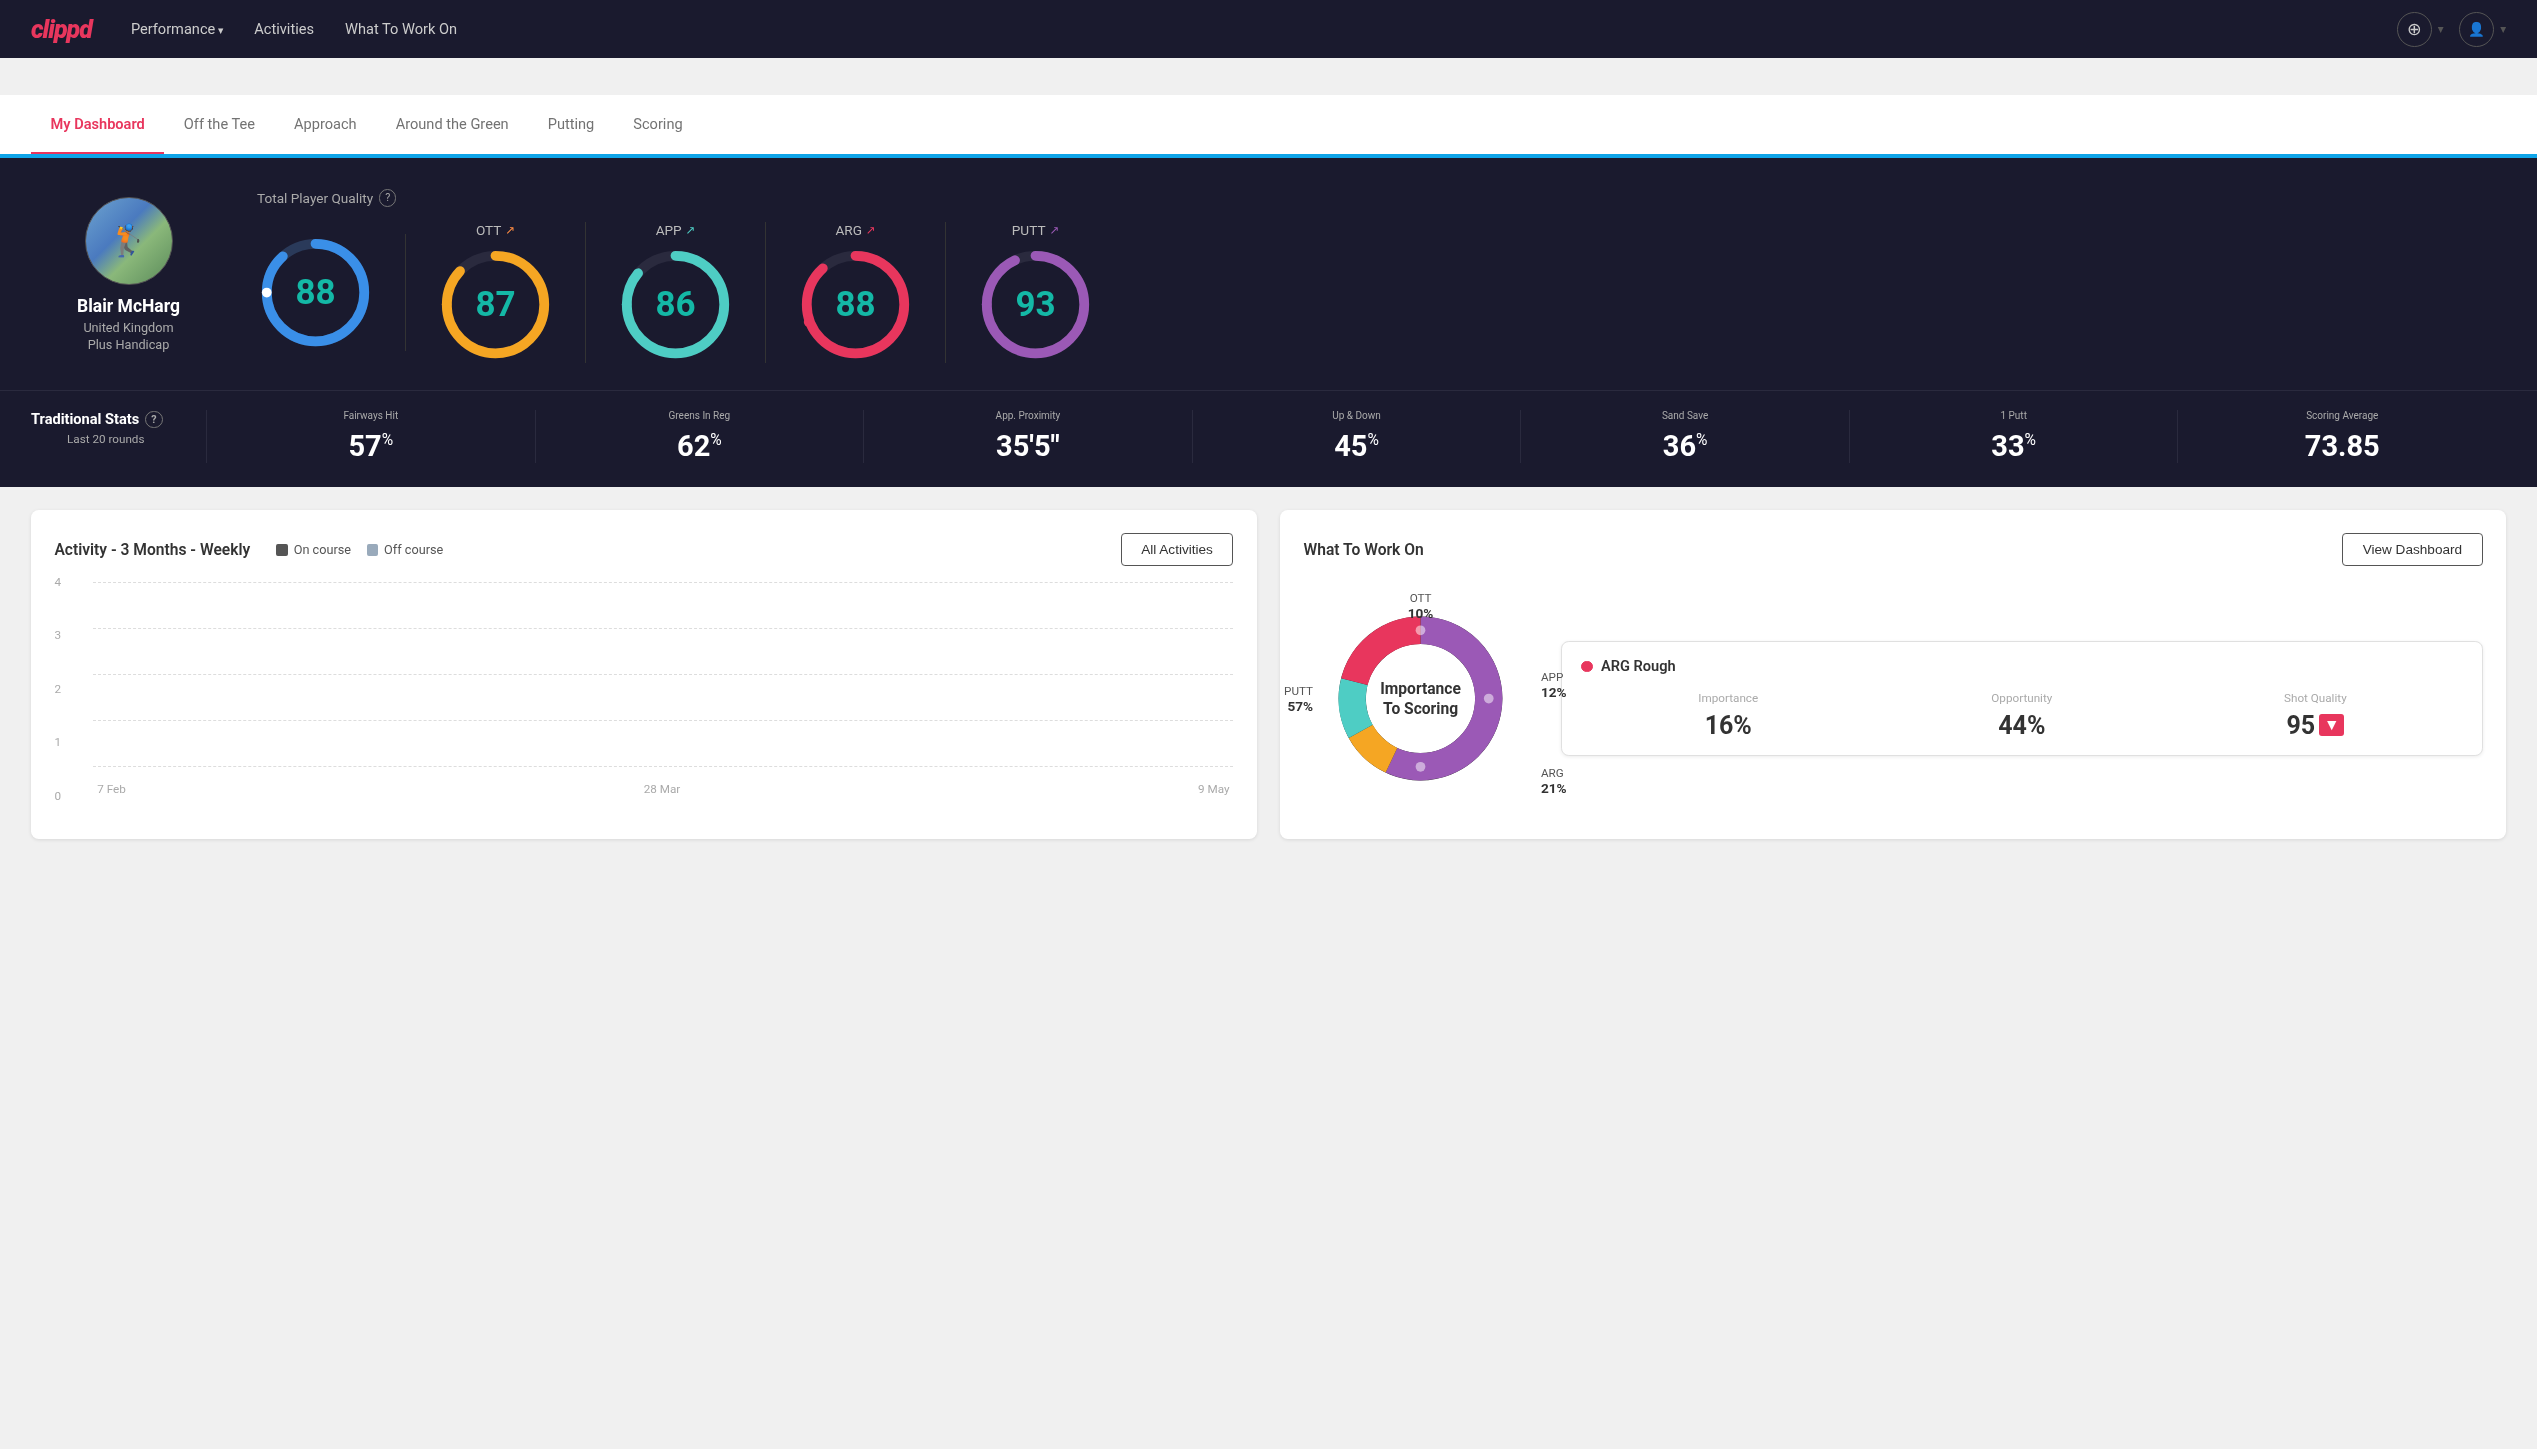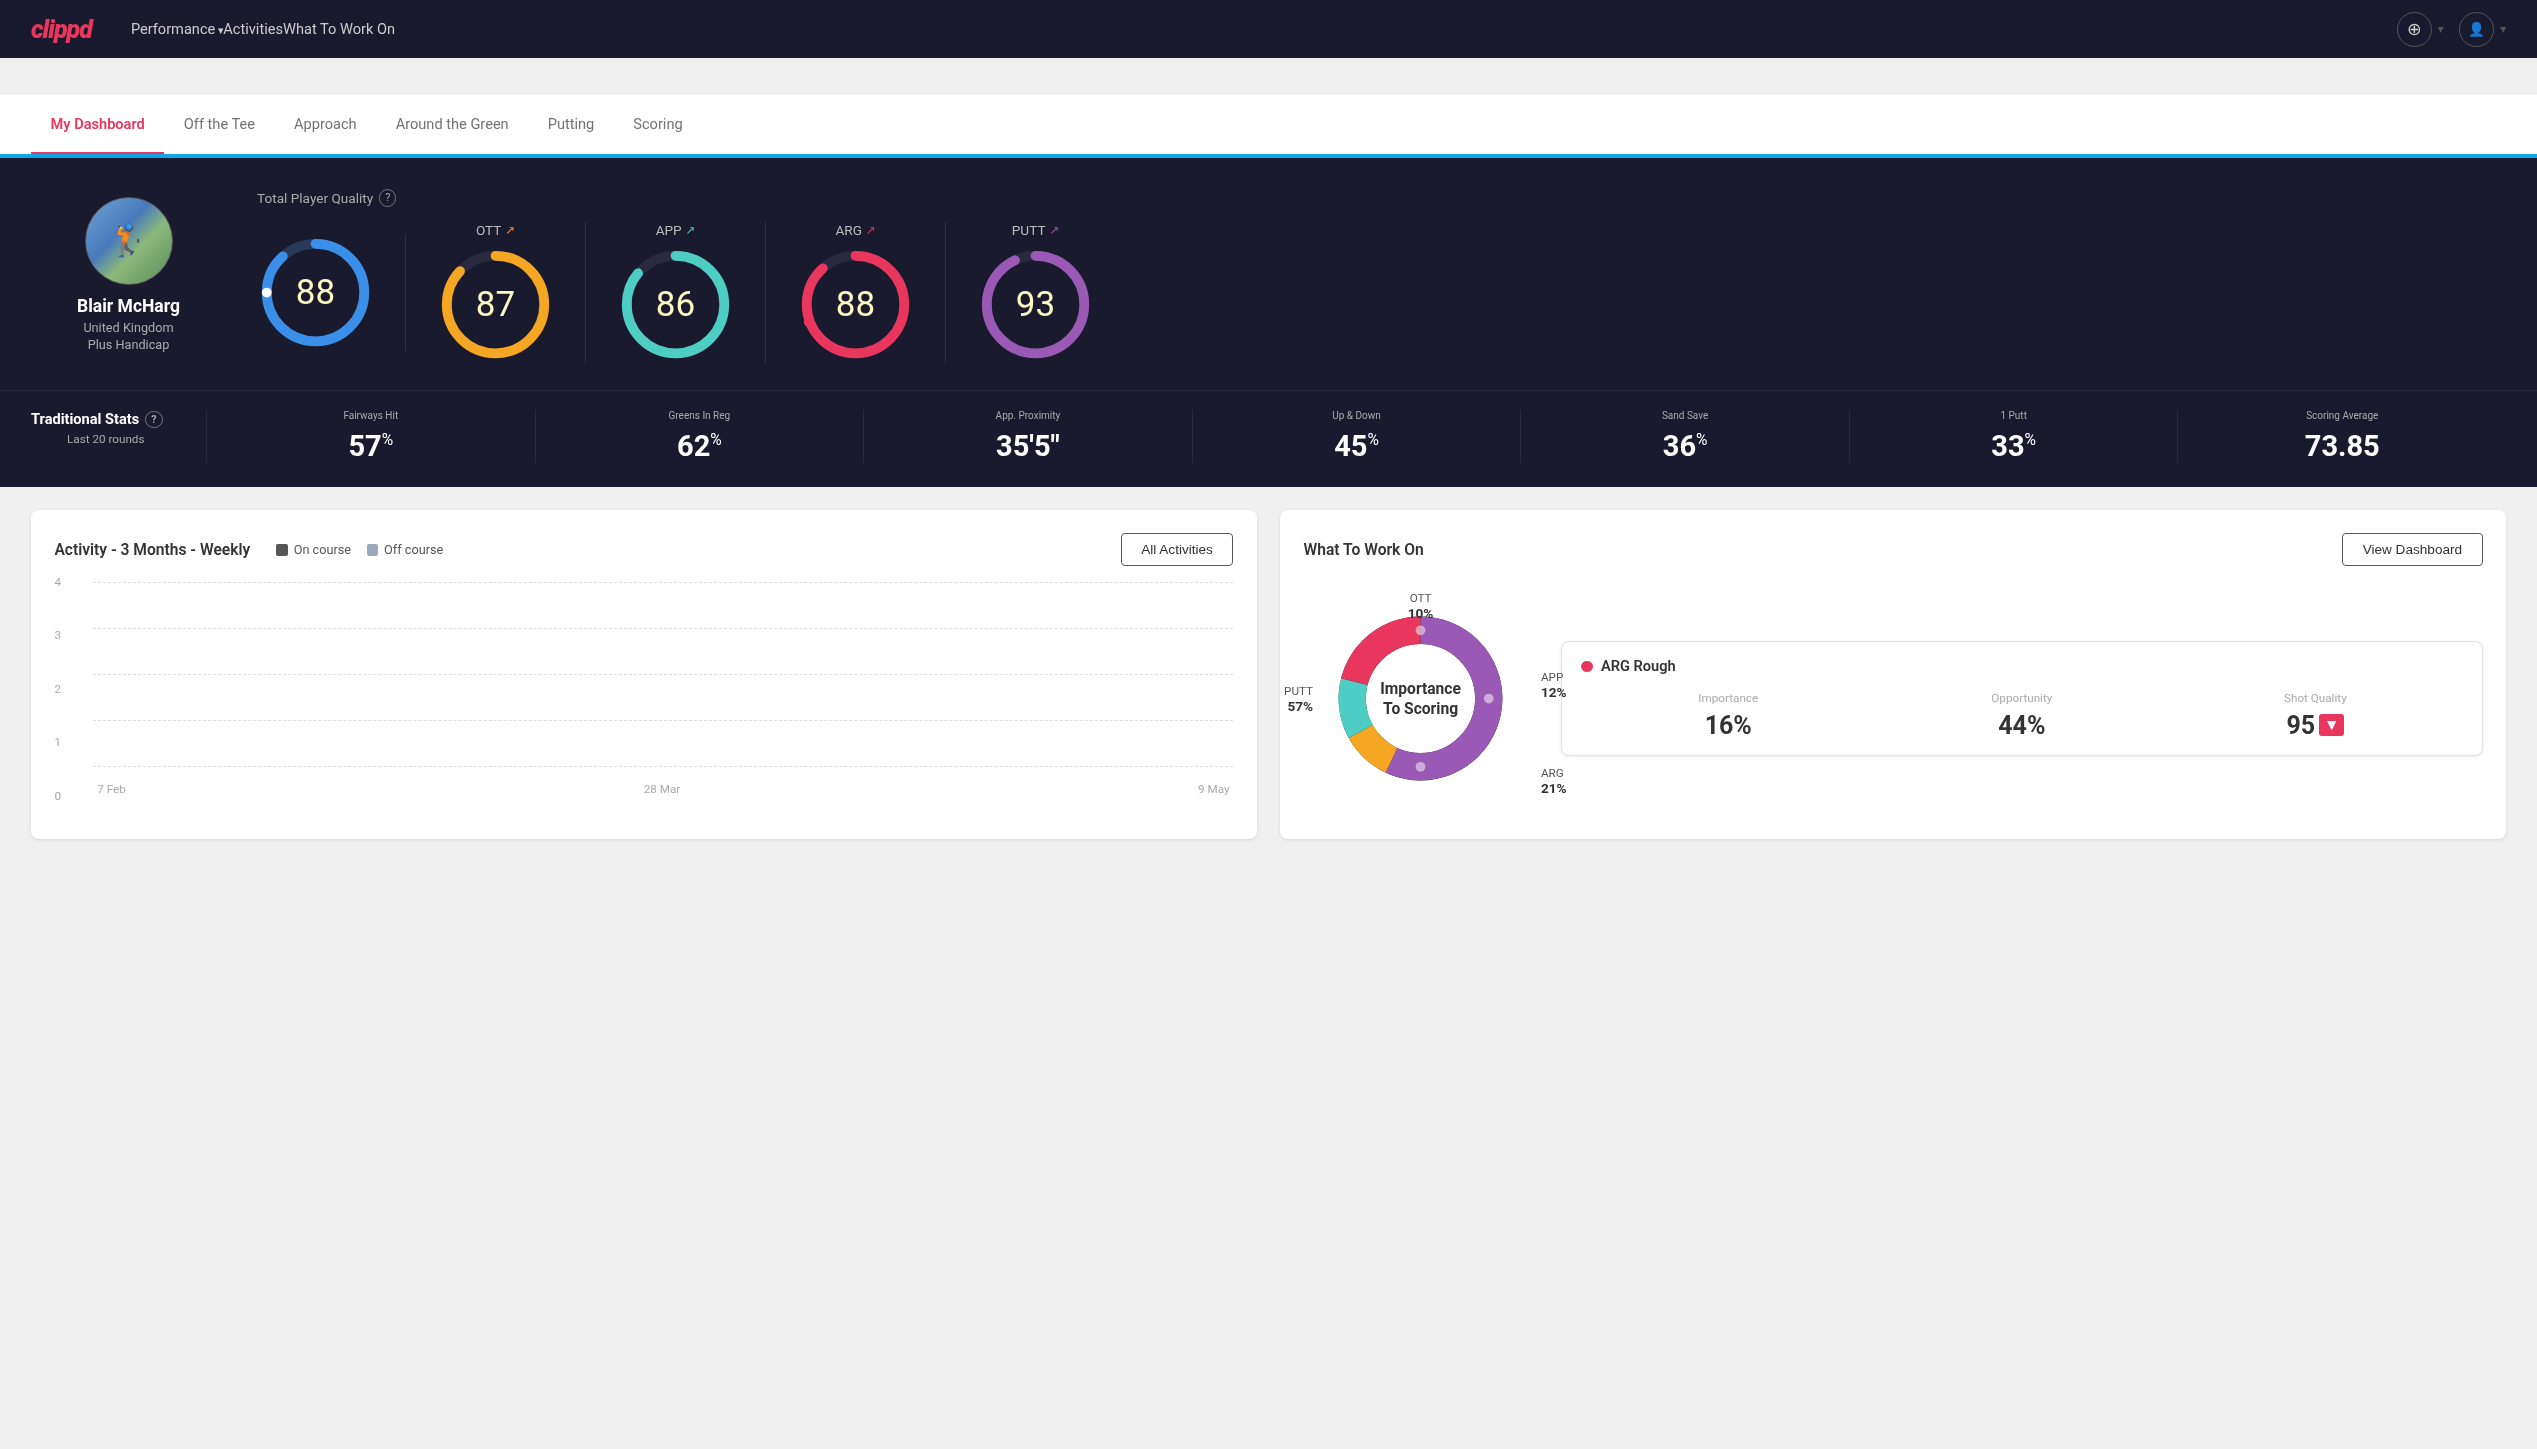--- a/index.html
+++ b/index.html
@@ -17,20 +17,21 @@
     .logo {
       color: #e8365d;
       font-size: 25px;
       font-weight: 900;
       letter-spacing: -1px;
       font-style: italic;
     }
     .nav-links {
       display: flex;
       align-items: center;
+      gap: 31px;
       margin-left: 39px;
     }
     .nav-links a {
       color: #ccc;
       text-decoration: none;
       font-size: 14.6px;
     }
     .nav-links .with-arrow::after { content: ' ▾'; font-size: 10.7px; }
     .top-nav-left { display: flex; align-items: center; }
     .top-nav-right { display: flex; align-items: center; gap: 15.6px; }
@@ -195,22 +196,22 @@
     }
     .ring-container svg {
       transform: rotate(-90deg);
     }
     .ring-value {
       position: absolute;
       top: 50%;
       left: 50%;
       transform: translate(-50%, -50%);
       font-size: 35px;
-      font-weight: 400;
-      color: #fef9c3;
+      font-weight: 700;
+      color: #14b8a6;
     }
 
     
     .trad-stats-section {
       background: #1a1a2e;
       border-top: 1px solid #2a2a3e;
       padding: 19.5px 31px 23.4px;
       display: flex;
       align-items: flex-start;
       gap: 0;

